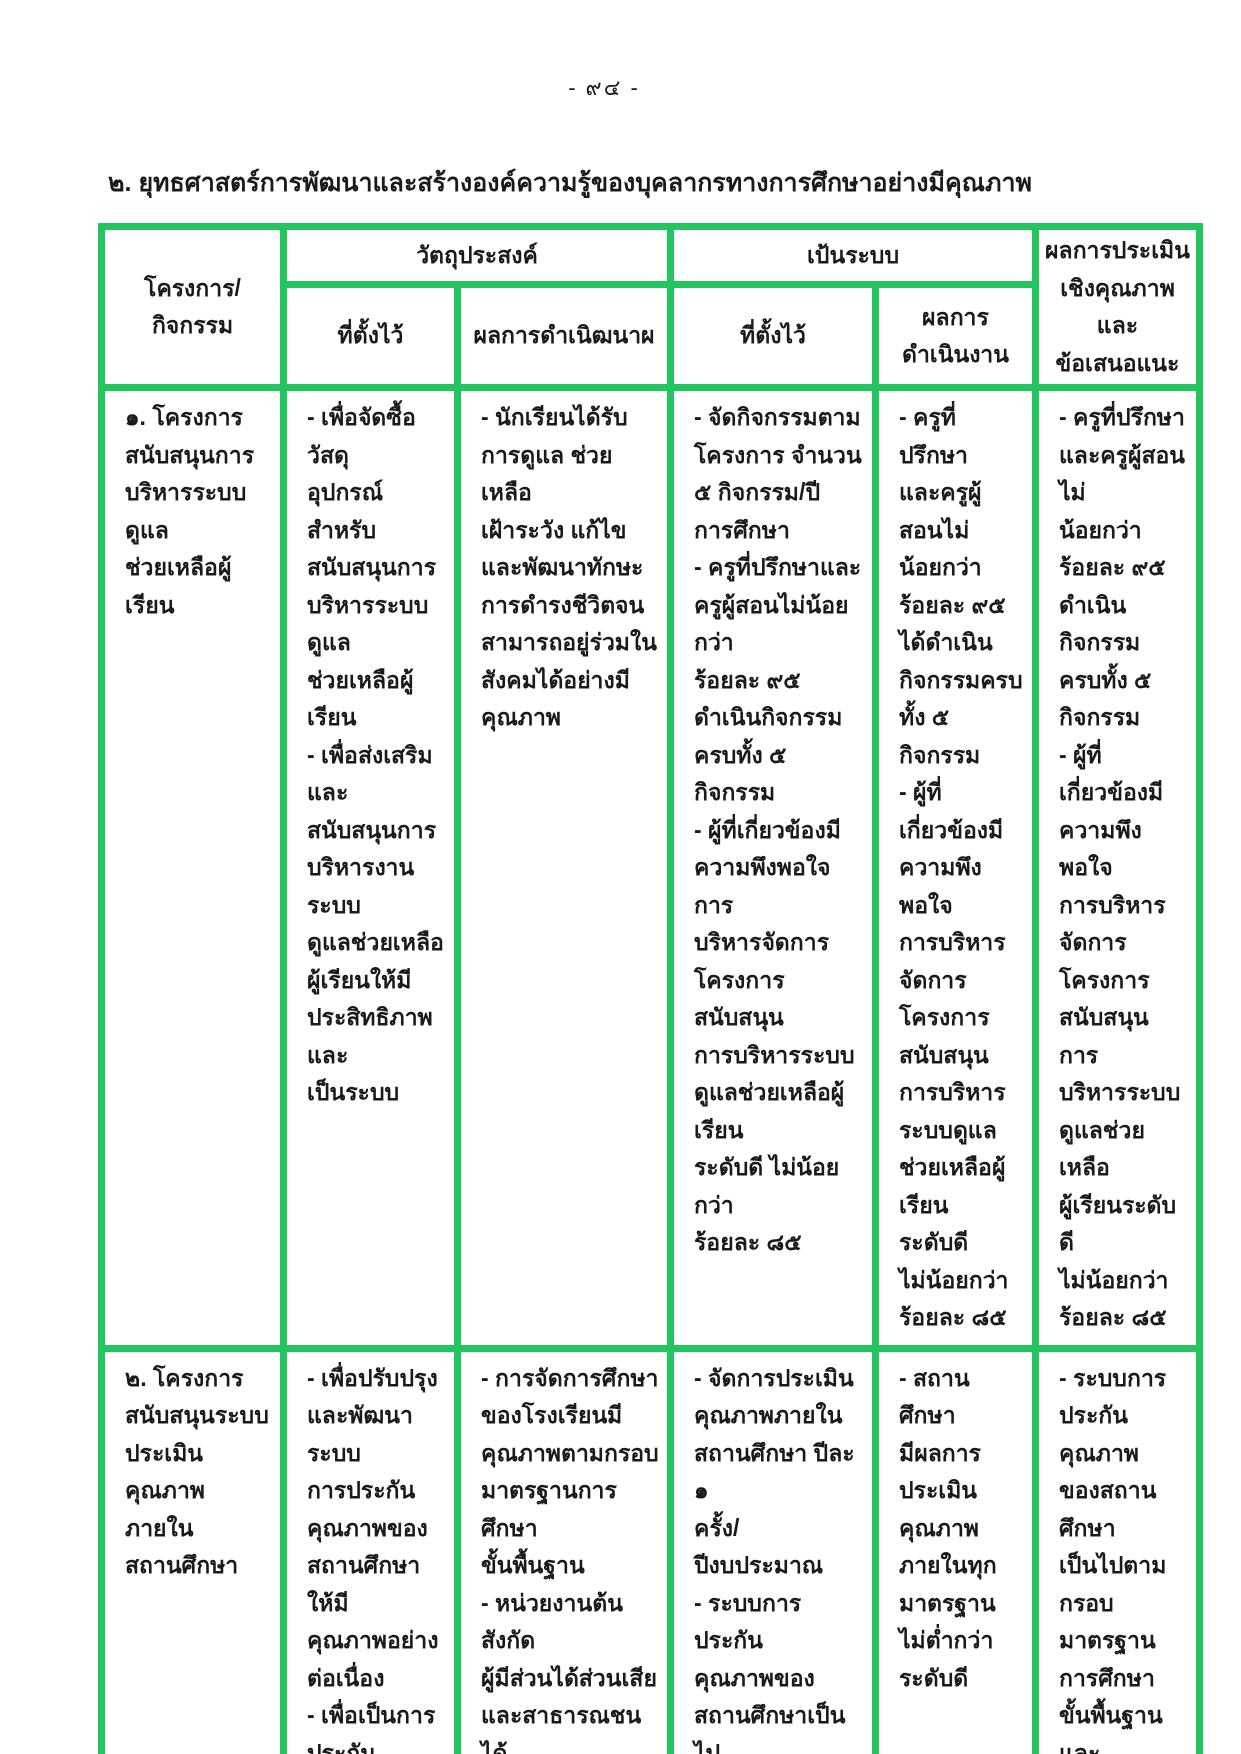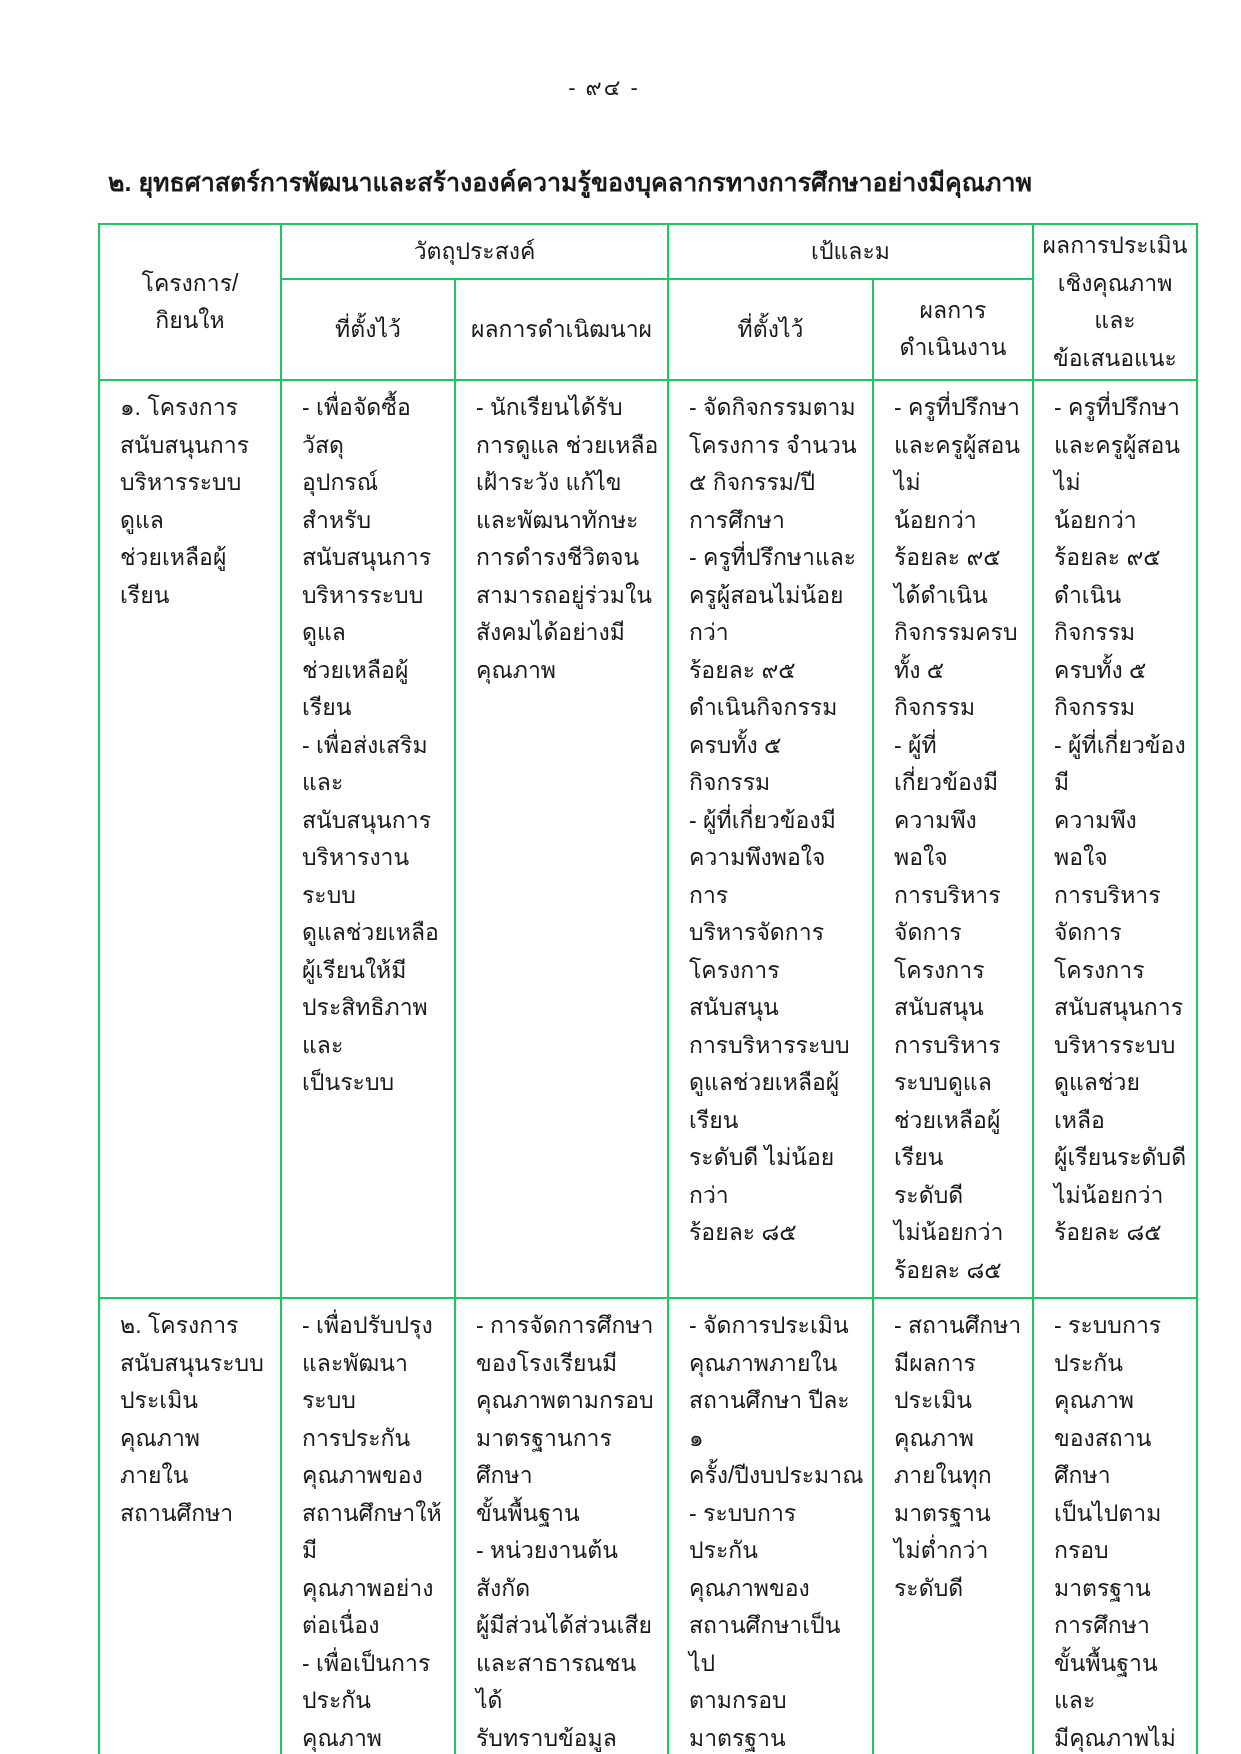--- a/index.html
+++ b/index.html
@@ -40,23 +40,23 @@
   }
   table.strategy {
     margin-top: 24px;
     margin-left: 98px;
     border-collapse: collapse;
     table-layout: fixed;
     width: 1098px;
   }
   table.strategy th,
   table.strategy td {
-    border: 2px solid #22c55e;
+    border: 7px solid #22c55e;
     font-size: 23px;
-    font-weight: normal;
+    font-weight: bold;
     line-height: 37.5px;
     white-space: pre-line;
     overflow: hidden;
   }
   table.strategy th {
     text-align: center;
     vertical-align: middle;
     padding: 2px 4px;
   }
   table.strategy td {
@@ -86,23 +86,23 @@
       <col style="width:182px">
       <col style="width:174px">
       <col style="width:213px">
       <col style="width:205px">
       <col style="width:160px">
       <col style="width:164px">
     </colgroup>
     <thead>
       <tr class="hdr-top">
         <th rowspan="2">โครงการ/
-กิยนให</th>
+กิจกรรม</th>
         <th colspan="2">วัตถุประสงค์</th>
-        <th colspan="2">เป้และม</th>
+        <th colspan="2">เป้นระบบ</th>
         <th rowspan="2">ผลการประเมิน
 เชิงคุณภาพและ
 ข้อเสนอแนะ</th>
       </tr>
       <tr class="hdr-sub">
         <th>ที่ตั้งไว้</th>
         <th>ผลการดำเนิฒนาผ</th>
         <th>ที่ตั้งไว้</th>
         <th>ผลการ
 ดำเนินงาน</th>

